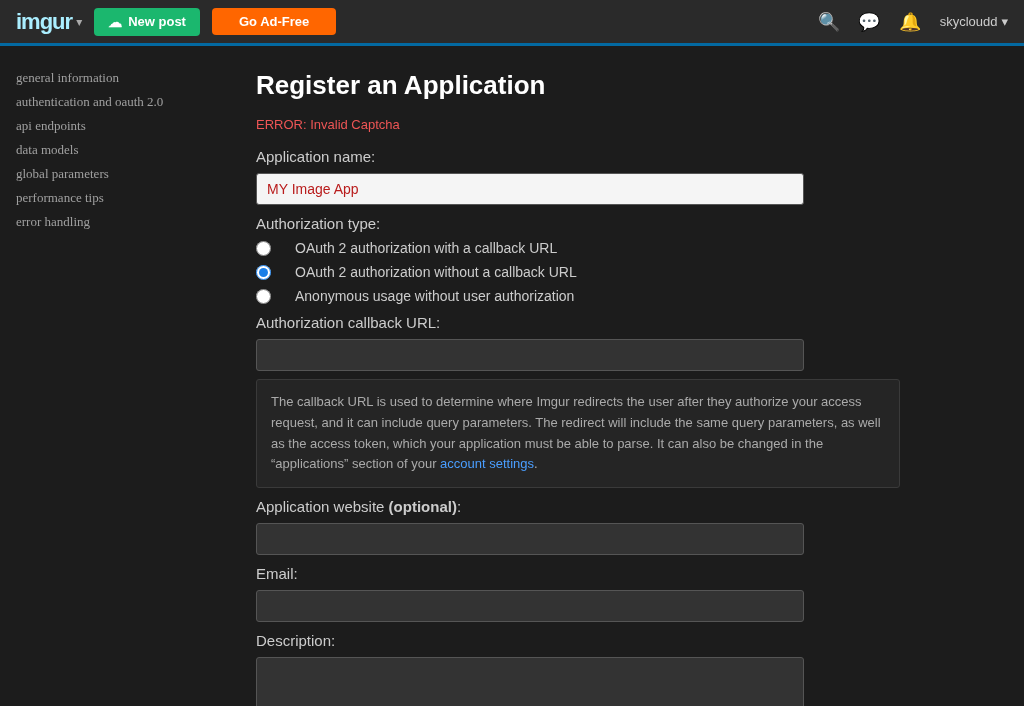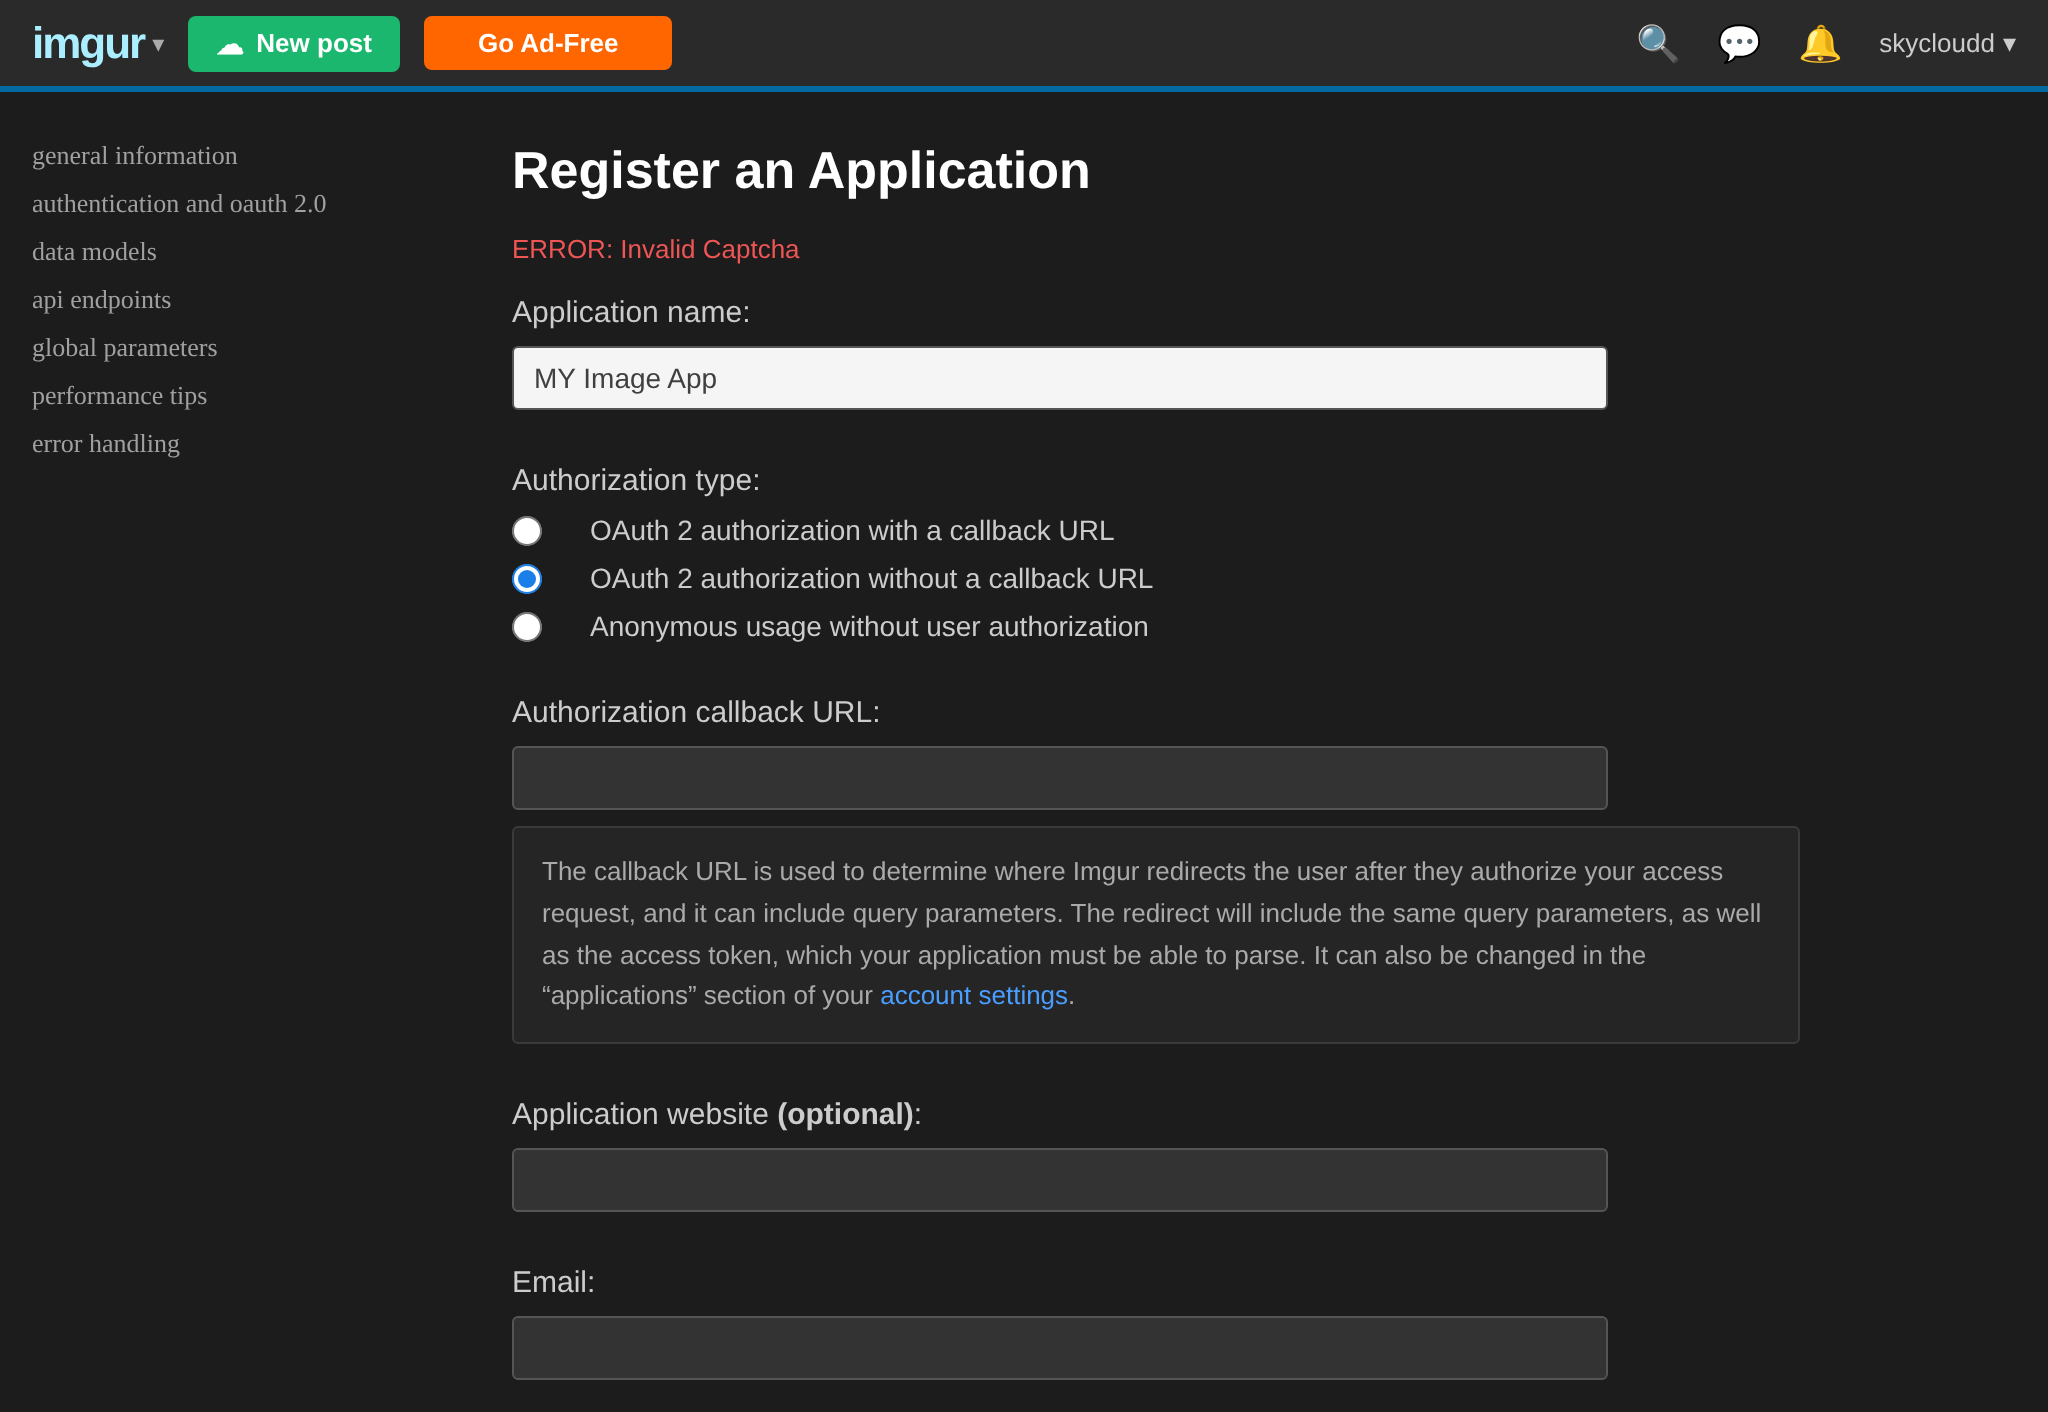--- a/index.html
+++ b/index.html
@@ -118,39 +118,39 @@
       margin-bottom: 16px;
     }
     .error-msg {
       color: #e55;
       font-size: 13px;
       margin-bottom: 16px;
     }
 
     
     .form-group {
-      margin-bottom: 27px;
+      margin-bottom: 10px;
     }
     .form-label {
       display: block;
       color: #ccc;
       font-size: 15px;
       margin-bottom: 8px;
     }
     .form-label strong {
       font-weight: bold;
     }
     .form-input {
       width: 548px;
       background: #f5f5f5;
       border: 1px solid #555;
       border-radius: 3px;
       padding: 7px 10px;
       font-size: 14px;
-      color: #404040;
+      color: #b91c1c;
       outline: none;
     }
     .form-input-dark {
       width: 548px;
       background: #333;
       border: 1px solid #555;
       border-radius: 3px;
       padding: 7px 10px;
       font-size: 14px;
       color: #ddd;
@@ -238,24 +238,24 @@
 <div class="layout">
 
   <nav class="sidebar">
     <a class="sidebar-item">
       <span>general information</span>
     </a>
     <a class="sidebar-item">
       <span>authentication and oauth 2.0</span>
     </a>
     <a class="sidebar-item">
+      <span>api endpoints</span>
+    </a>
+    <a class="sidebar-item">
       <span>data models</span>
-    </a>
-    <a class="sidebar-item">
-      <span>api endpoints</span>
     </a>
     <a class="sidebar-item">
       <span>global parameters</span>
     </a>
     <a class="sidebar-item">
       <span>performance tips</span>
     </a>
     <a class="sidebar-item">
       <span>error handling</span>
     </a>

